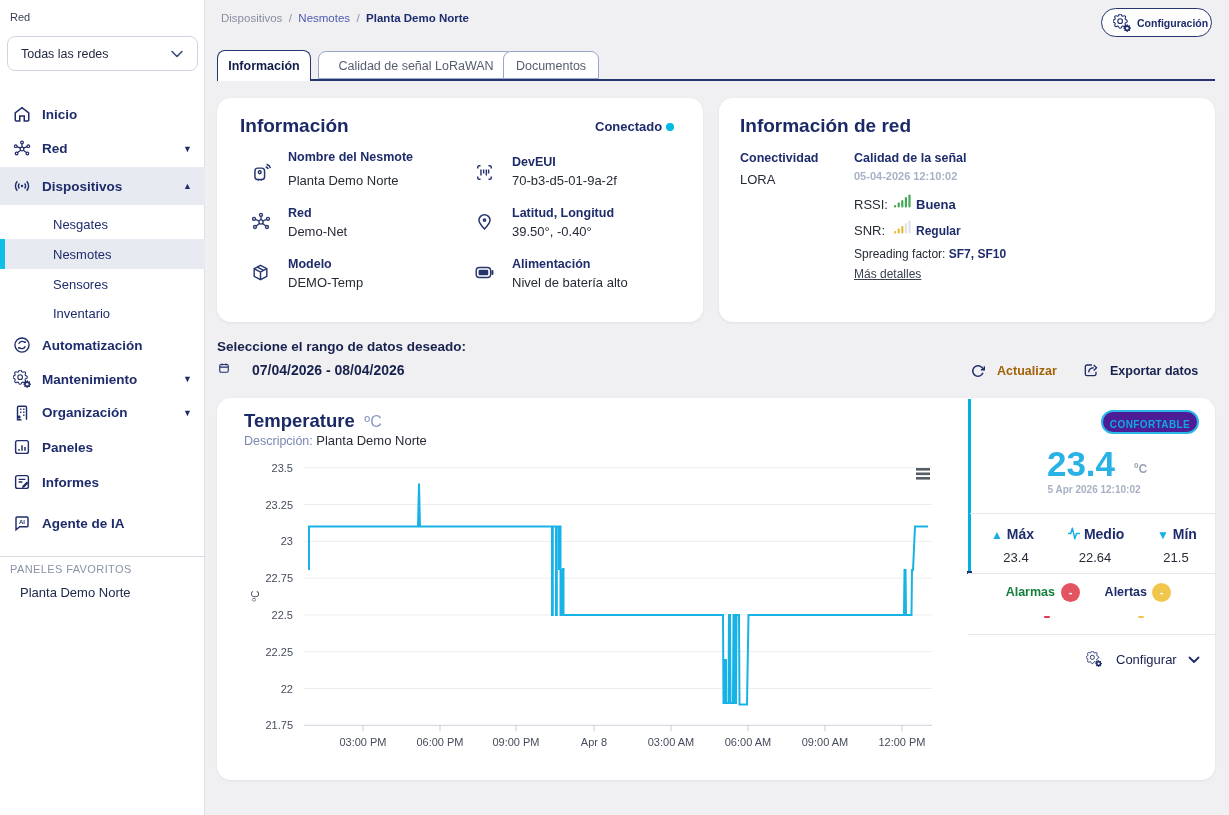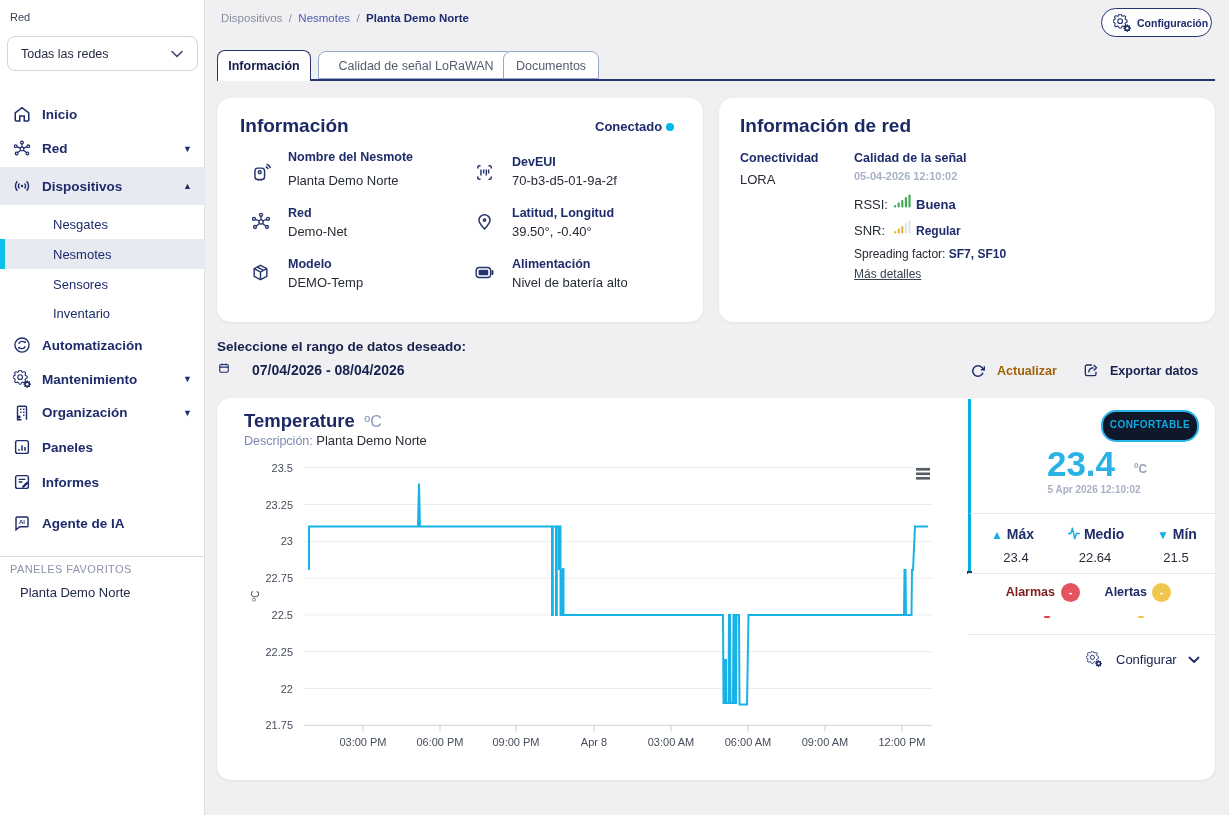--- a/index.html
+++ b/index.html
@@ -298,35 +298,35 @@
           <rect x="699" y="70" width="14" height="2.6"></rect>
           <rect x="699" y="74.5" width="14" height="2.6"></rect>
           <rect x="699" y="79" width="14" height="2.6"></rect>
         </g>
     </svg>
     <div class="abs" style="left:751px; top:1px; width:2.5px; height:174px; background:#00b2e4;"></div>
     <div class="abs" style="left:750px; top:172.5px; width:5px; height:3px; background:#27356f;"></div>
     <div class="abs" style="left:753px; top:114.7px; width:245px; height:1px; background:#e4e7ec;"></div>
     <div class="abs" style="left:751px; top:174.5px; width:247px; height:1px; background:#e4e7ec;"></div>
     <div class="abs" style="left:751px; top:235.8px; width:247px; height:1px; background:#e4e7ec;"></div>
-    <div class="abs" style="left:884px; top:12px; width:98px; height:32px; border:2px solid #29b5e7; border-radius:15px; background:#0f172a;">
+    <div class="abs" style="left:884px; top:12px; width:98px; height:24px; border:2px solid #29b5e7; border-radius:15px; background:#4c1d95;">
       <div class="abs" style="width:100%; text-align:center; top:7px; font-size:10px; font-weight:bold; color:#12a9e0; letter-spacing:0.4px;">CONFORTABLE</div>
     </div>
     <div class="abs" style="left:784px; top:47px; width:160px; text-align:center; font-size:35px; font-weight:bold; color:#29b2e5; line-height:38px;">23.4</div>
     <div class="abs" style="left:917px; top:64px; font-size:12px; font-weight:bold; color:#9aa3b8;">ºC</div>
     <div class="abs" style="left:797px; top:86px; width:160px; text-align:center; font-size:10px; font-weight:bold; color:#a8b0c5;">5 Apr 2026 12:10:02</div>
     <div class="abs" style="left:774px; top:128px; font-size:14px; font-weight:bold; color:#1e2c6b;"><span style="color:#16aee6; font-size:12px;">▲</span> Máx</div>
     <div class="abs" style="left:851px; top:128px; font-size:14px; font-weight:bold; color:#1e2c6b;"><svg width="12" height="13" viewBox="0 0 12 13" style="vertical-align:-1px;">
           <path d="M0.5 6.5h2.2L4.4 1.2l2.4 10.6 1.7-5.3h3" fill="none" stroke="#16aee6" stroke-width="1.5" stroke-linejoin="round" stroke-linecap="round"></path>
         </svg> Medio</div>
     <div class="abs" style="left:940px; top:128px; font-size:14px; font-weight:bold; color:#1e2c6b;"><span style="color:#16aee6; font-size:12px;">▼</span> Mín</div>
     <div class="abs" style="left:769px; top:150px; width:60px; text-align:center;"><span class="val">23.4</span></div>
     <div class="abs" style="left:848px; top:150px; width:60px; text-align:center;"><span class="val">22.64</span></div>
     <div class="abs" style="left:929px; top:150px; width:60px; text-align:center;"><span class="val">21.5</span></div>
-    <div class="abs" style="left:760px; top:187px; width:78px; text-align:right; font-size:12.5px; font-weight:bold; color:#7f1d1d;">Alarmas</div>
+    <div class="abs" style="left:760px; top:187px; width:78px; text-align:right; font-size:12.5px; font-weight:bold; color:#15803d;">Alarmas</div>
     <div class="abs" style="left:844px; top:184.5px; width:19px; height:19px; border-radius:50%; background:#e45460;">
         <div class="abs" style="width:100%; text-align:center; top:3px; font-size:11px; font-weight:bold; color:#fff;">-</div>
       </div>
     <div class="abs" style="left:855px; top:187px; width:75px; text-align:right; font-size:12.5px; font-weight:bold; color:#1e2c6b;">Alertas</div>
     <div class="abs" style="left:935px; top:184.5px; width:19px; height:19px; border-radius:50%; background:#f0c64d;">
         <div class="abs" style="width:100%; text-align:center; top:3px; font-size:11px; font-weight:bold; color:#fff;">-</div>
       </div>
     <div class="abs" style="left:827px; top:217.5px; width:6px; height:2.6px; border-radius:1px; background:#e8384f;"></div>
     <div class="abs" style="left:921px; top:217.5px; width:6px; height:2.6px; border-radius:1px; background:#f0c64d;"></div>
     <svg class="abs" style="left:869px; top:253px;" width="16" height="16" viewBox="0 0 24 24">

